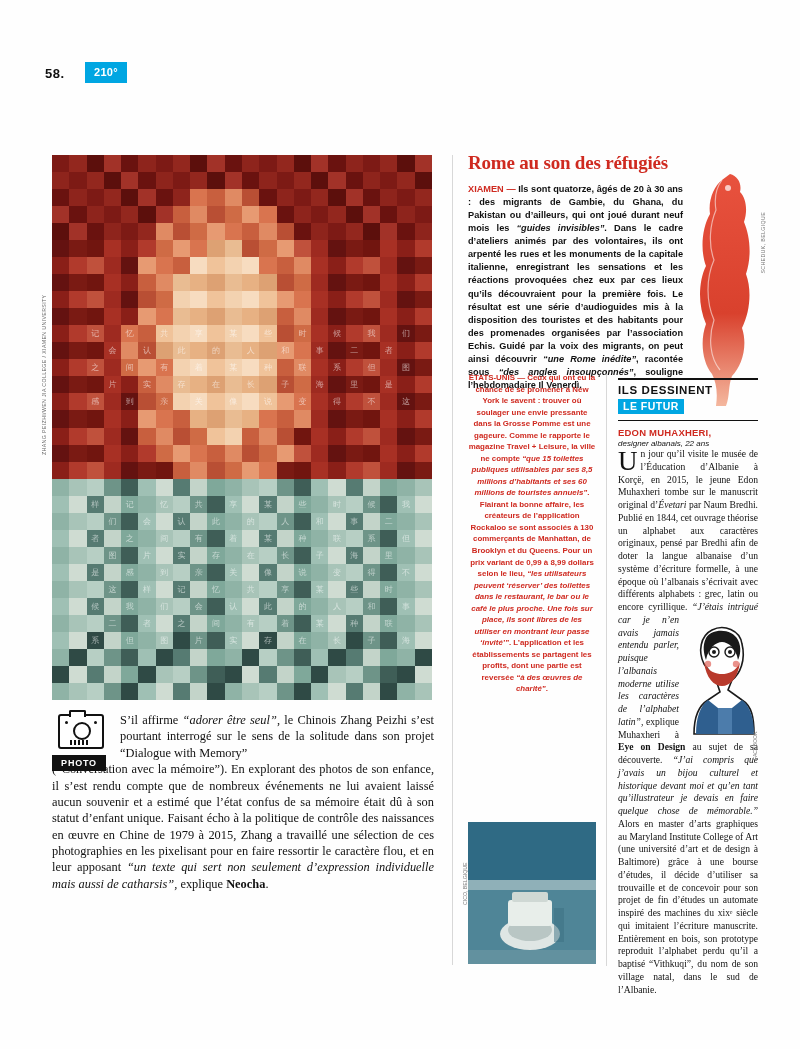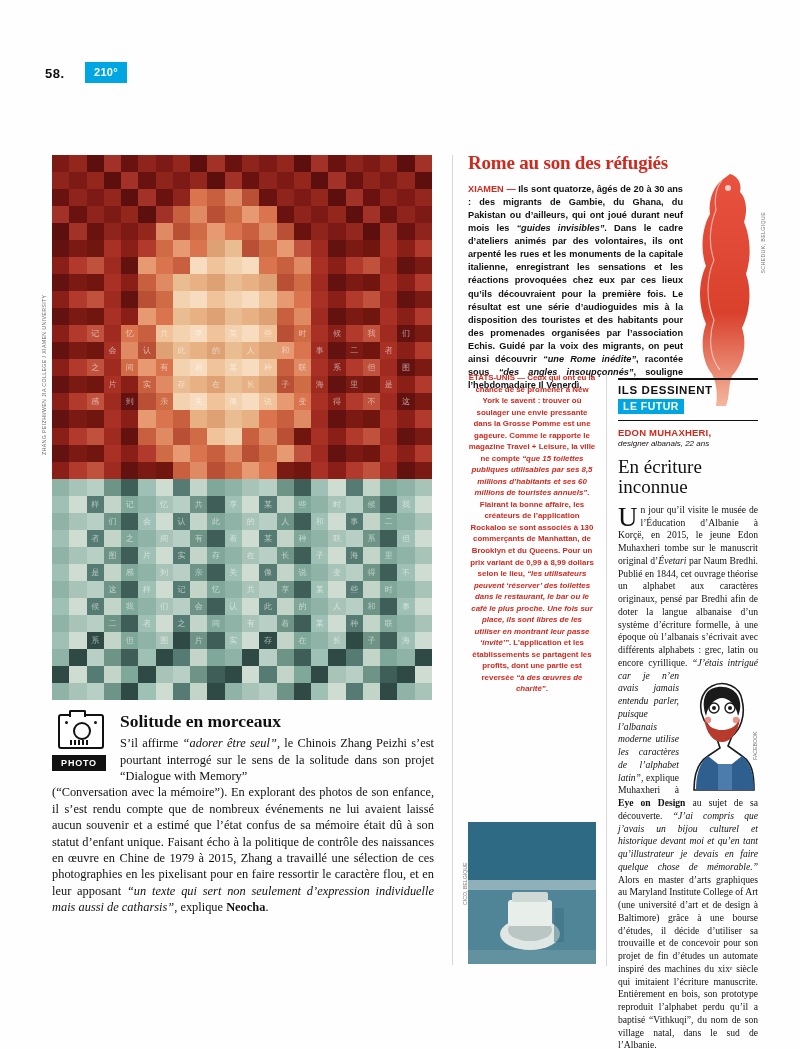--- a/index.html
+++ b/index.html
@@ -1080,21 +1080,20 @@
   <div class="photo-article">
     <div class="photo-badge">
       <div class="cam-icon">
         <div class="cam-lens"></div>
         <div class="cam-eye l"></div>
         <div class="cam-eye r"></div>
         <div class="cam-teeth"></div>
       </div>
       <div class="photo-label">PHOTO</div>
     </div>
-    <div class="photo-head">Solitude en morceaux</div>
     <div class="photo-body"><span>S’il affirme </span><i>“adorer être seul”</i><span>, le Chinois Zhang Peizhi s’est pourtant interrogé sur le sens de la solitude dans son projet “Dialogue with Memory”</span></div>
     <div class="photo-body full"><span>(“Conversation avec la mémoire”). En explorant des photos de son enfance, il s’est rendu compte que de nombreux événements ne lui avaient laissé aucun souvenir et a estimé que l’état confus de sa mémoire était dû à son statut d’enfant unique. Faisant écho à la politique de contrôle des naissances en œuvre en Chine de 1979 à 2015, Zhang a travaillé une sélection de ces photographies en les pixelisant pour en faire ressortir le caractère flou, et en leur apposant </span><i>“un texte qui sert non seulement d’expression individuelle mais aussi de catharsis”</i><span>, explique </span><b>Neocha</b><span>.</span></div>
   </div>
 
   <div class="vrule" style="left:452px; top:155px; height:810px;"></div>
   <div class="vrule" style="left:606px; top:372px; height:594px;"></div>
 
   <div class="right-col">
     <div class="rome-title">Rome au son des réfugiés</div>
     <div class="rome-text">
@@ -1138,21 +1137,20 @@
   </div>
   <div class="toilet-credit">CICO, BELGIQUE</div>
 
   <div class="dessinent">
     <div class="dessinent-rule"></div>
     <div class="dessinent-kicker">ILS DESSINENT</div>
     <div class="dessinent-kicker2">LE FUTUR</div>
     <div class="dessinent-rule2"></div>
     <div class="artist-name">EDON MUHAXHERI,</div>
     <div class="artist-desc">designer albanais, 22 ans</div>
-    <div class="ecriture-title">En écriture inconnue</div>
     <div class="ecriture-body">
       <span class="dropcap">U</span>
       <span>n jour qu’il visite le musée de l’Éducation d’Albanie à Korçë, en 2015, le jeune Edon Muhaxheri tombe sur le manuscrit original d’</span><i>Évetari</i><span> par Naum Bredhi. Publié en 1844, cet ouvrage théorise un alphabet aux caractères originaux, pensé par Bredhi afin de doter la langue albanaise d’un système d’écriture formelle, à une époque où l’albanais s’écrivait avec différents alphabets : grec, latin ou encore cyrillique. </span>
       <span class="portrait">
         <svg width="74" height="120" viewBox="0 0 74 120">
           <path d="M20 48 C14 36 16 20 28 14 C40 8 56 14 58 28 C62 44 56 58 48 64 L44 74 L58 84 C68 90 70 102 70 118 L10 118 C10 102 14 90 24 84 L36 76 L32 64 Z" fill="#ffffff" stroke="#1a1a1a" stroke-width="1.6"></path>
           <path d="M24 84 C16 90 12 102 12 118 L34 118 L34 92 Z" fill="#2f5f8f"></path>
           <path d="M58 84 C66 90 70 102 70 118 L48 118 L48 92 Z" fill="#2f5f8f"></path>
           <path d="M34 92 L48 92 L48 118 L34 118 Z" fill="#4c7cab"></path>
           <circle cx="30" cy="36" r="5" fill="#ffffff" stroke="#1a1a1a" stroke-width="1.4"></circle>

